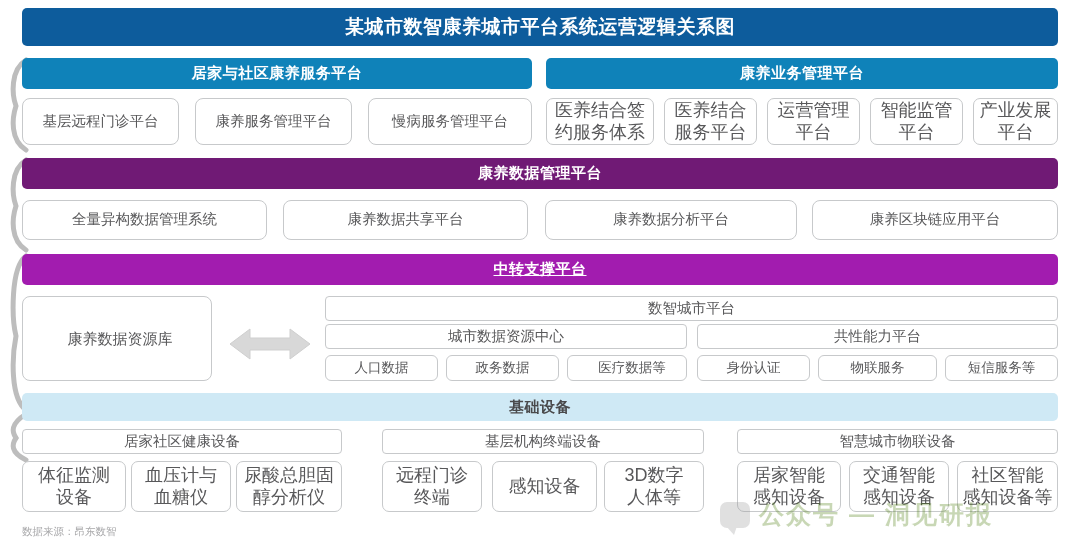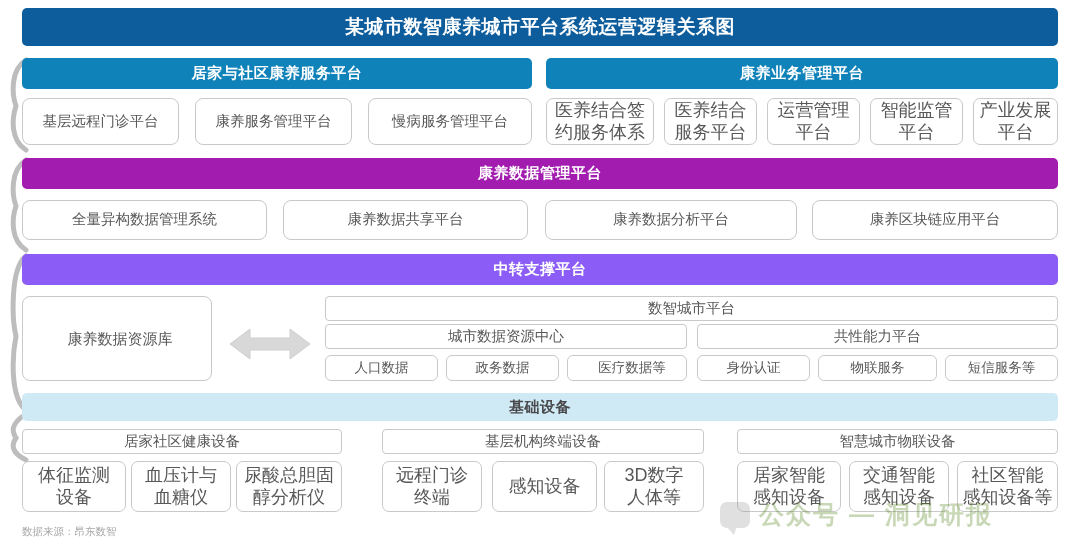--- a/index.html
+++ b/index.html
@@ -92,28 +92,28 @@
   <div class="card" style="left:22px;top:98px;width:157px;height:47px;">基层远程门诊平台</div>
   <div class="card" style="left:195px;top:98px;width:157px;height:47px;">康养服务管理平台</div>
   <div class="card" style="left:368px;top:98px;width:164px;height:47px;">慢病服务管理平台</div>
 
   <div class="card sm" style="left:546px;top:98px;width:108px;height:47px;">医养结合签<br>约服务体系</div>
   <div class="card sm" style="left:664px;top:98px;width:93px;height:47px;">医养结合<br>服务平台</div>
   <div class="card sm" style="left:767px;top:98px;width:93px;height:47px;">运营管理<br>平台</div>
   <div class="card sm" style="left:870px;top:98px;width:93px;height:47px;">智能监管<br>平台</div>
   <div class="card sm" style="left:973px;top:98px;width:85px;height:47px;">产业发展<br>平台</div>
 
-  <div class="band sec-band" style="left:22px;top:158px;width:1036px;height:31px;background:#a21caf;">康养数据管理平台</div>
+  <div class="band sec-band" style="left:22px;top:158px;width:1036px;height:31px;background:#701a75;">康养数据管理平台</div>
 
   <div class="card" style="left:22px;top:200px;width:245px;height:40px;">全量异构数据管理系统</div>
   <div class="card" style="left:283px;top:200px;width:245px;height:40px;">康养数据共享平台</div>
   <div class="card" style="left:545px;top:200px;width:252px;height:40px;">康养数据分析平台</div>
   <div class="card" style="left:812px;top:200px;width:246px;height:40px;">康养区块链应用平台</div>
 
-  <div class="band sec-band" style="left:22px;top:254px;width:1036px;height:31px;background:#8b5cf6;">中转支撑平台</div>
+  <div class="band sec-band" style="left:22px;top:254px;width:1036px;height:31px;background:#a21caf;text-decoration:underline;">中转支撑平台</div>
 
   <div class="card" style="left:22px;top:296px;width:190px;height:85px;font-size:15px;padding-left:6px;">康养数据资源库</div>
 
   <svg class="arrow" style="left:228px;top:325px;" width="84" height="38">
     <polygon points="2,19 22,4 22,13 62,13 62,4 82,19 62,34 62,25 22,25 22,34" fill="#d8d8d8" stroke="#cfcfcf" stroke-width="1"></polygon>
   </svg>
 
   <div class="card plain" style="left:325px;top:296px;width:733px;height:25px;">数智城市平台</div>
 
   <div class="card plain" style="left:325px;top:324px;width:362px;height:25px;">城市数据资源中心</div>

